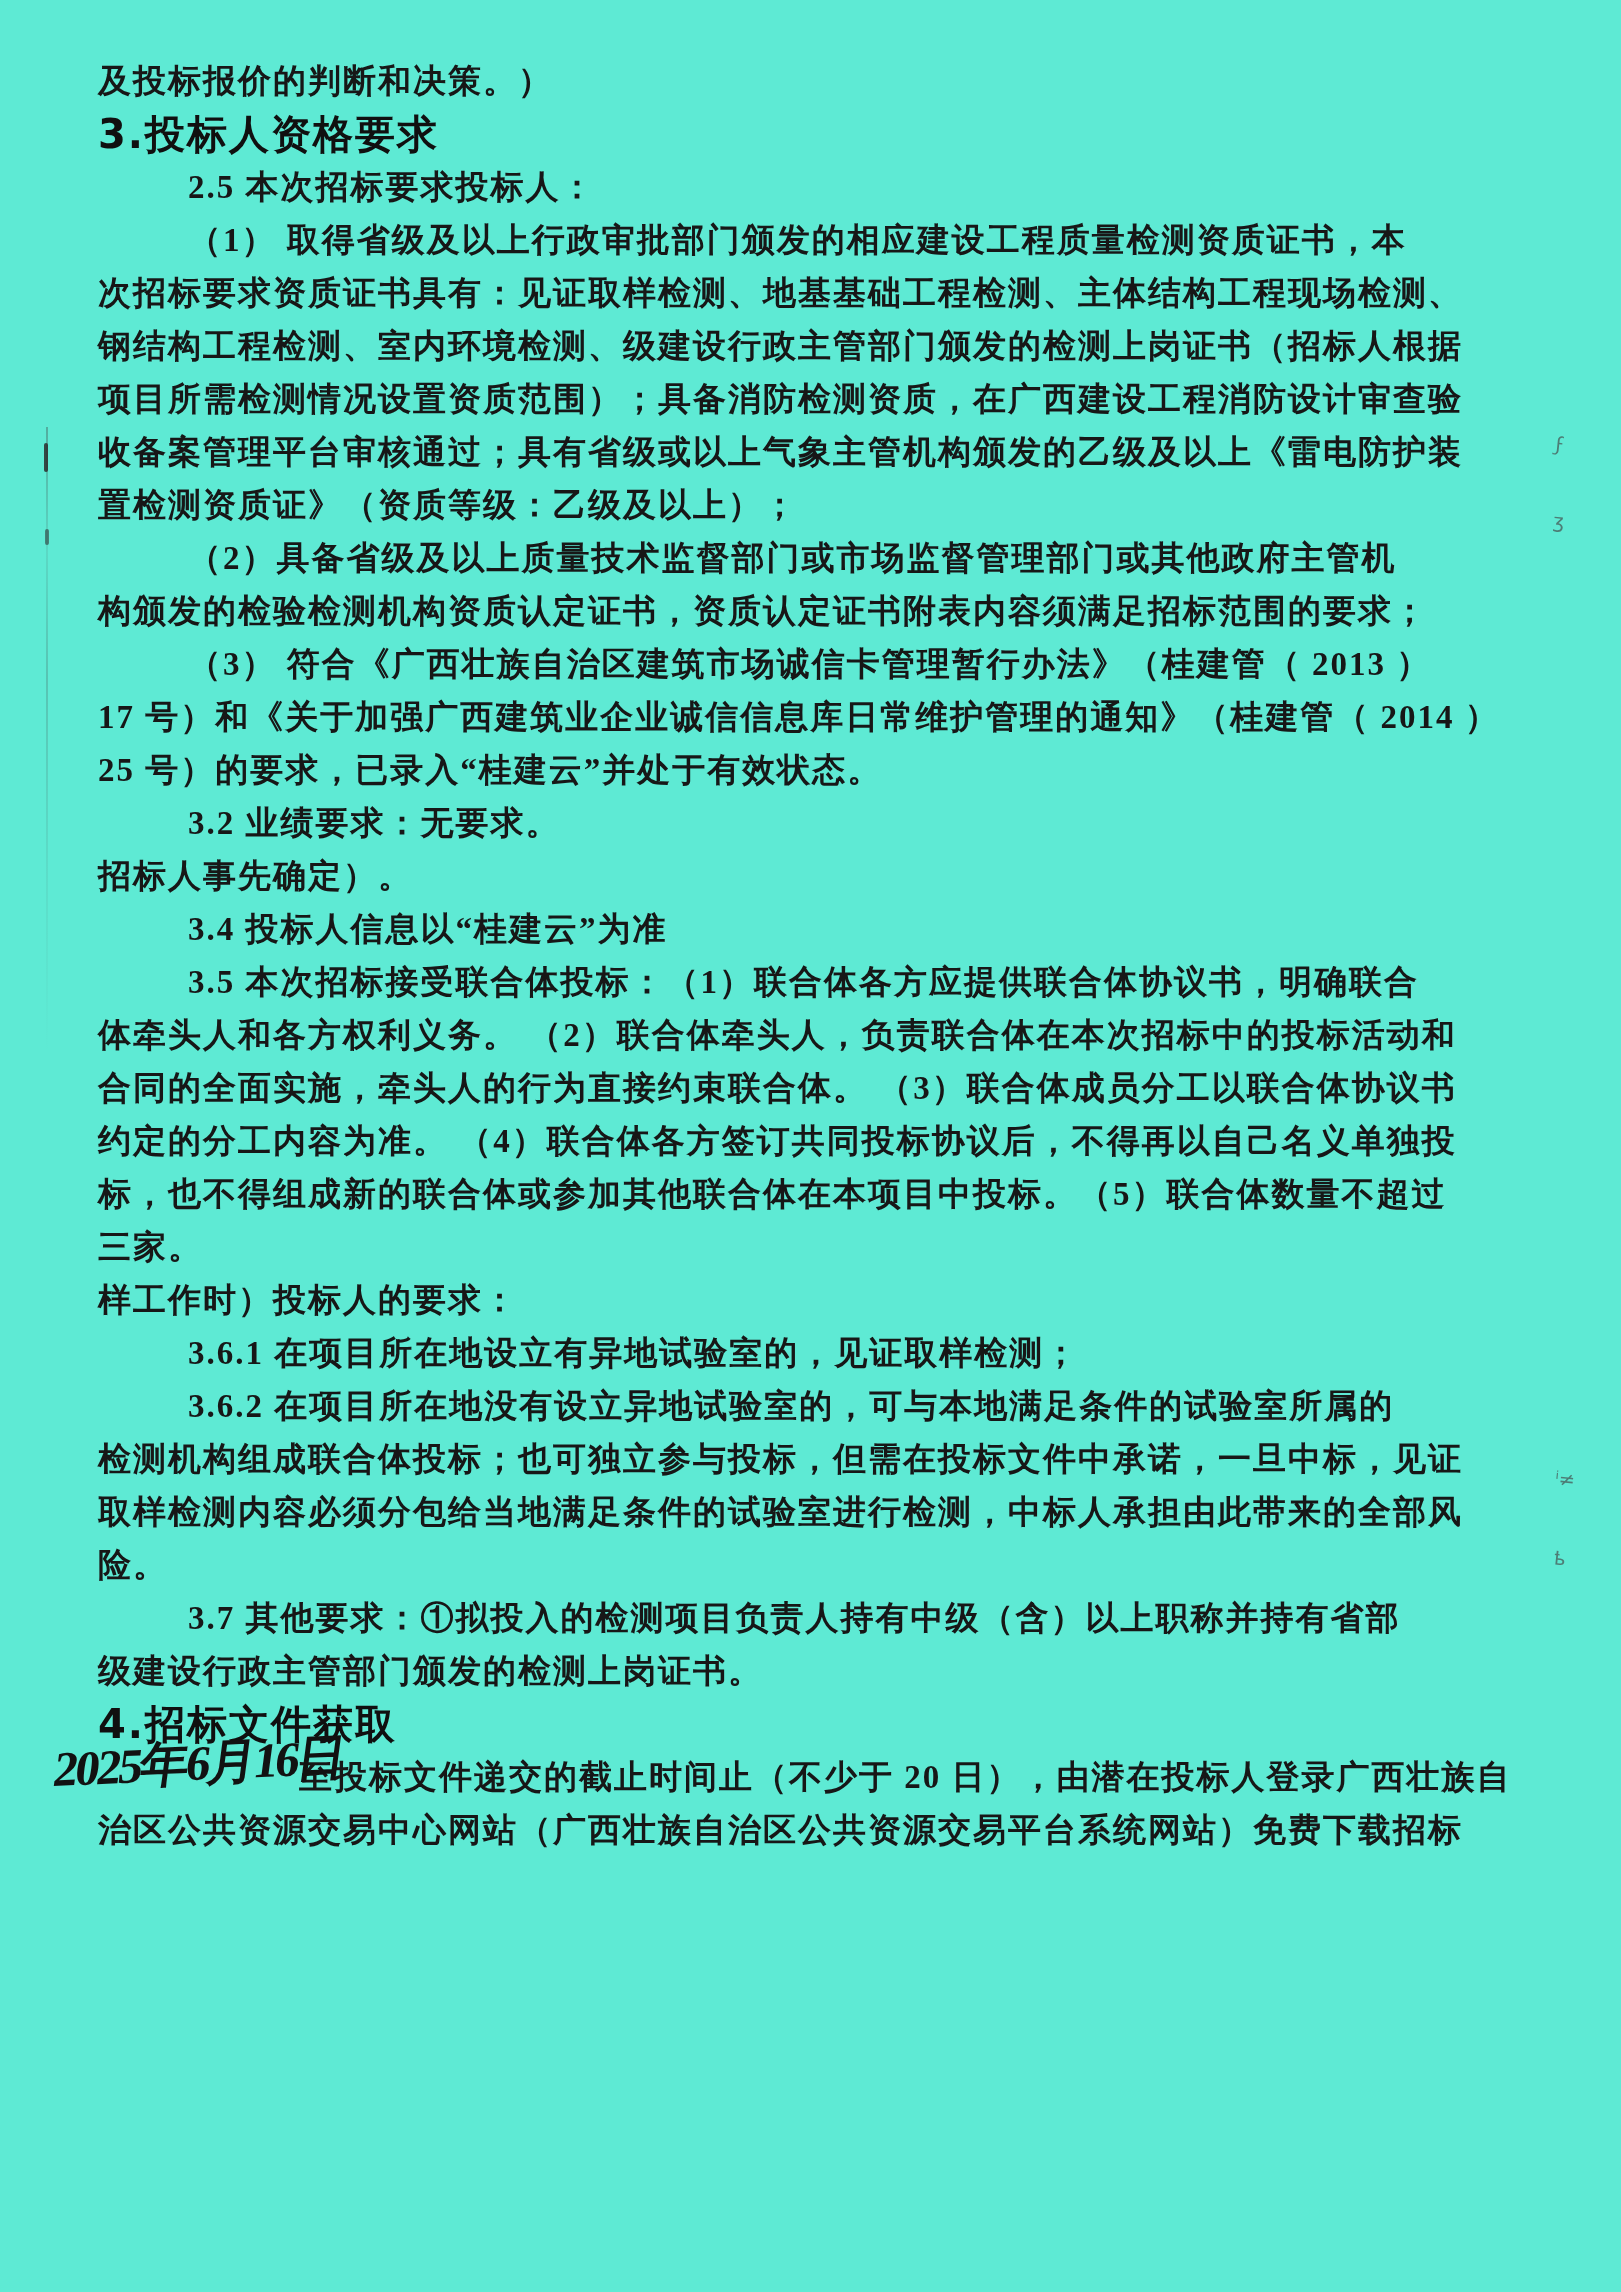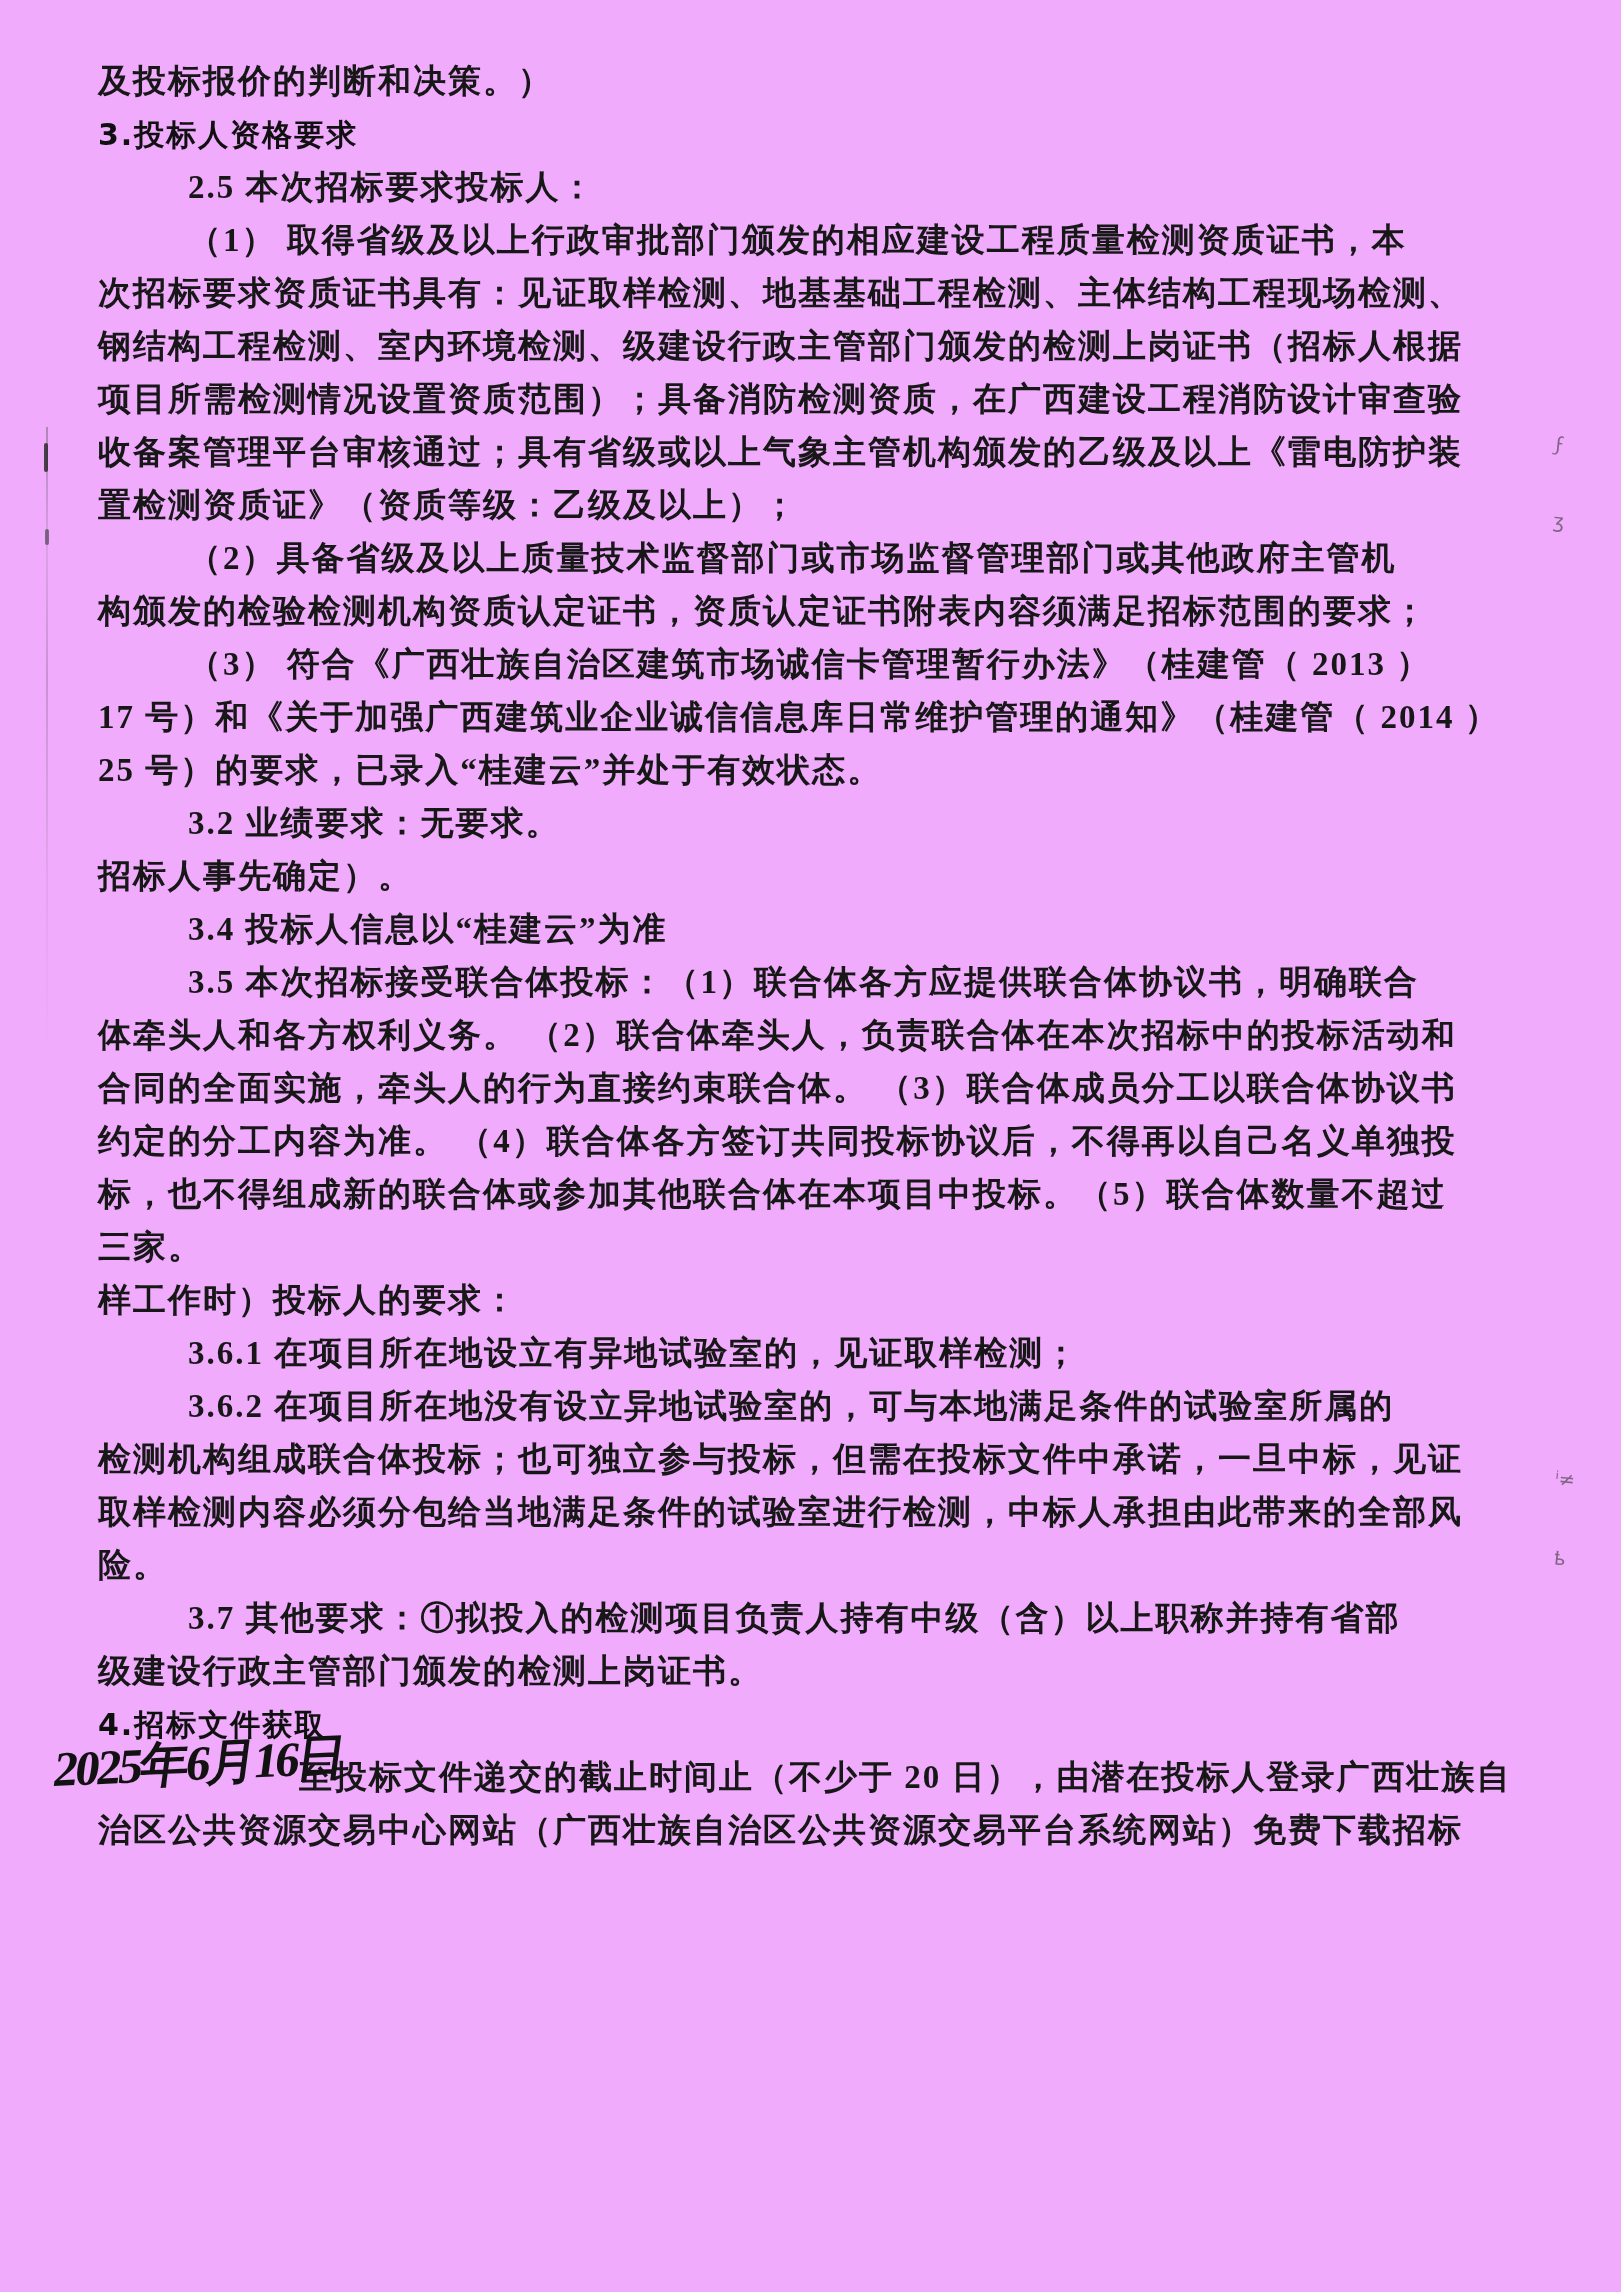--- a/index.html
+++ b/index.html
@@ -1,20 +1,20 @@
 <!DOCTYPE html>
 <html><head>
 <meta charset="utf-8">
 <style>
   html, body { margin: 0; padding: 0; background: #e8e8e8; }
   .page {
     position: relative;
     width: 1621px;
     height: 2293px;
-    background: #f0abfc;
+    background: #5eead4;
     overflow: hidden;
     font-family: "Liberation Serif", serif;
   }
   .content {
     position: absolute;
     left: 98px;
     top: 55px;
     width: 1439px;
   }
   .line {
@@ -22,21 +22,21 @@
     line-height: 53px;
     font-size: 33px;
     color: #171717;
     font-weight: 600;
     white-space: nowrap;
     letter-spacing: 2px;
     font-family: "Liberation Serif", serif;
   }
   .line.bold {
     font-weight: 900;
-    font-size: 30px;
+    font-size: 40px;
     letter-spacing: 2px;
     font-family: "DejaVu Sans", sans-serif;
     color: #101010;
   }
   .ind0 { padding-left: 0; }
   .ind1 { padding-left: 90px; }
   .ind2 { padding-left: 201px; }
   .hw-host { position: relative; }
   .hw {
     position: absolute;

